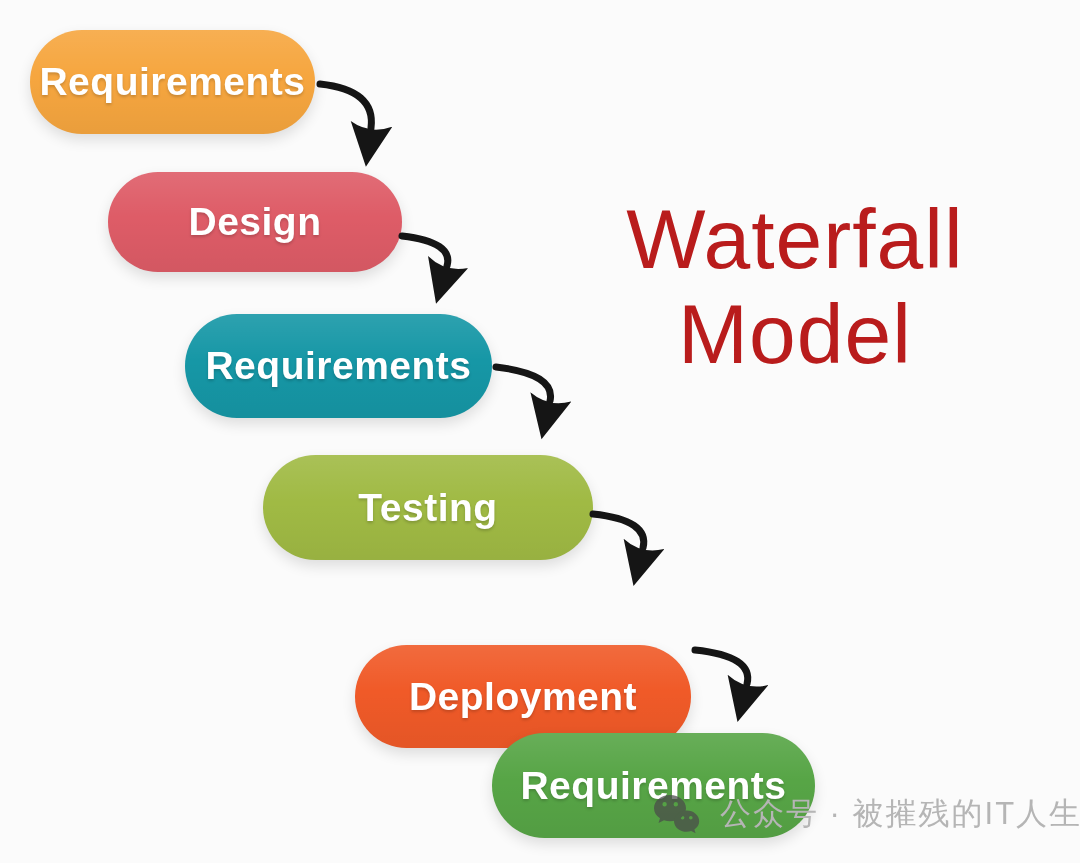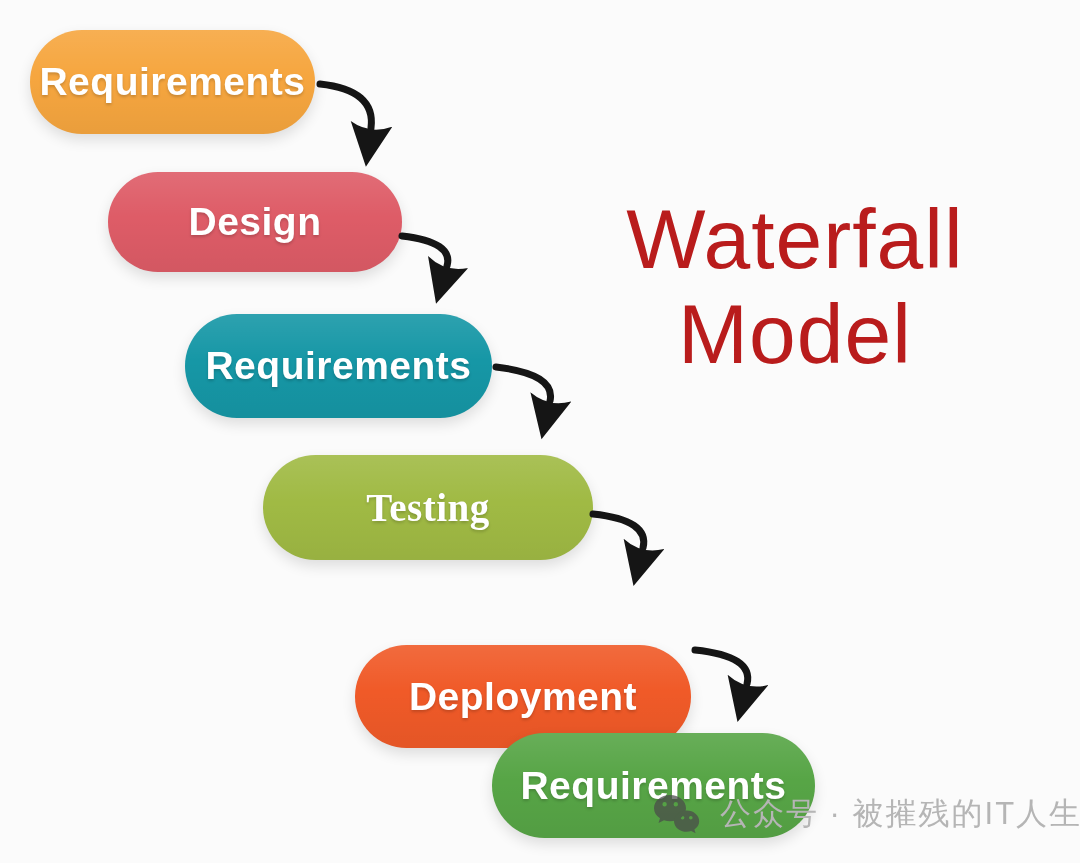--- a/index.html
+++ b/index.html
@@ -31,21 +31,21 @@
     background-image: linear-gradient(180deg, rgba(255,255,255,0.10) 0%, rgba(255,255,255,0) 45%, rgba(0,0,0,0.05) 100%);
   }
   .stage-pill .stage-label {
     text-shadow: 0 2px 3px rgba(0,0,0,0.18);
     white-space: nowrap;
   }
   
   .pill-0 { left: 30px;  top: 30px;  width: 285px; height: 104px; }
   .pill-1 { left: 108px; top: 172px; width: 294px; height: 100px; }
   .pill-2 { left: 185px; top: 314px; width: 307px; height: 104px; }
-  .pill-3 { left: 263px; top: 455px; width: 330px; height: 105px; font-family: Liberation Serif, serif; }
+  .pill-3 { left: 263px; top: 455px; width: 330px; height: 105px; }
   .pill-4 { left: 355px; top: 600px; width: 336px; height: 103px; margin-top: 45px; }
   .pill-5 { left: 492px; top: 733px; width: 323px; height: 105px; }
 
   .arrows-overlay {
     position: absolute;
     left: 0; top: 0;
     width: 1080px;
     height: 863px;
     pointer-events: none;
   }

